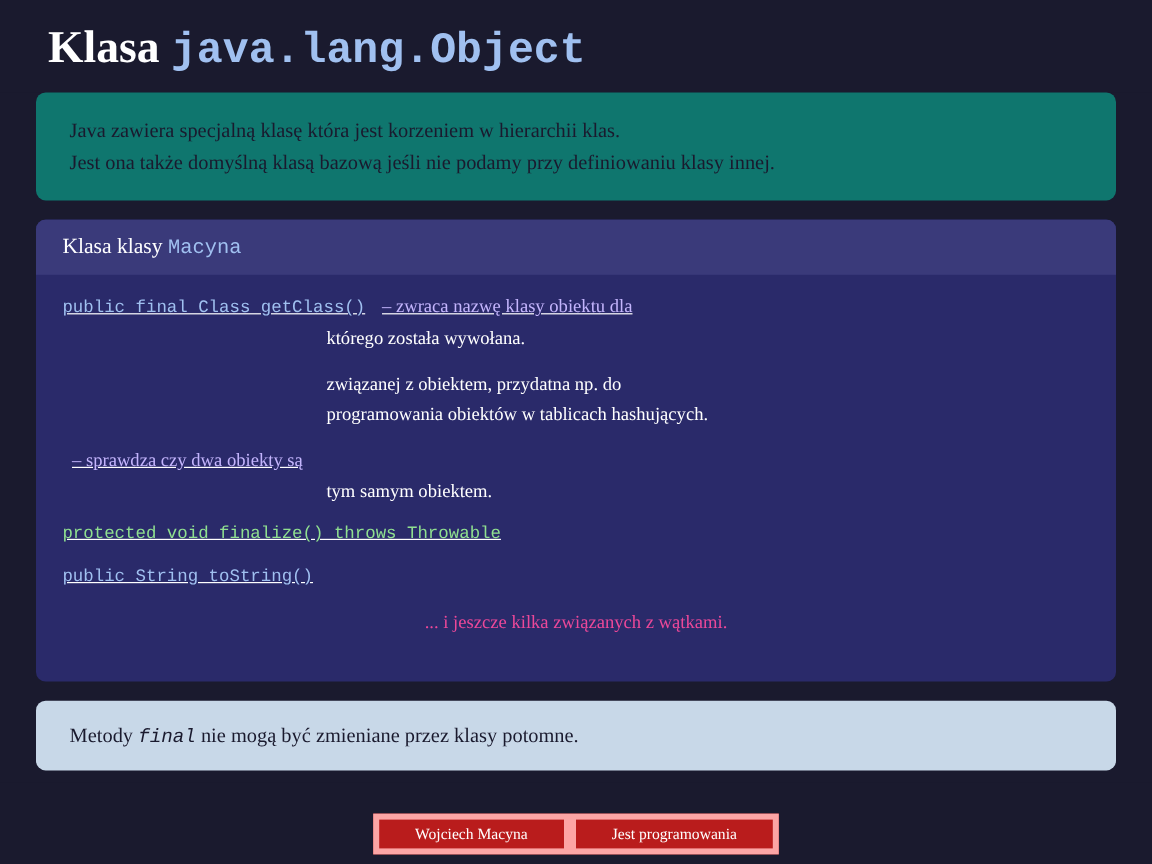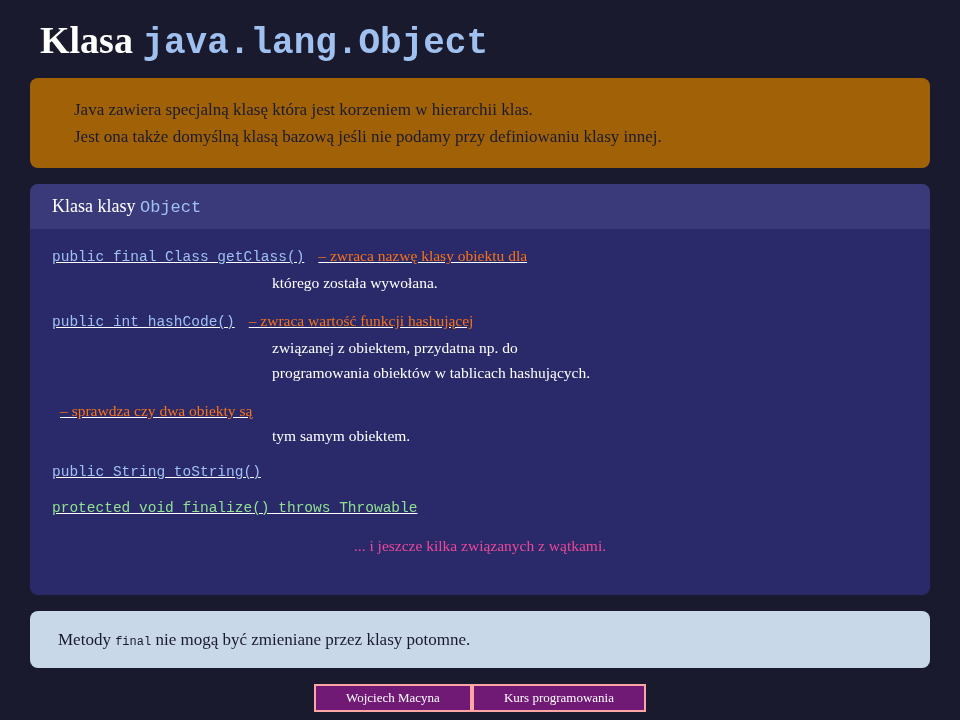--- a/index.html
+++ b/index.html
@@ -36,23 +36,23 @@
 
     .main-content {
       flex: 1;
       padding: 0 30px 10px 30px;
       display: flex;
       flex-direction: column;
       gap: 16px;
     }
 
     .intro-box {
-      background: #a16207;
+      background: #0f766e;
       border-radius: 8px;
-      padding: 18px 44px;
+      padding: 18px 28px;
       color: #1a1a2e;
       font-size: 17px;
       line-height: 1.6;
     }
 
     .methods-box {
       background: #2a2a6a;
       border-radius: 8px;
       padding: 0;
       overflow: hidden;
@@ -90,21 +90,21 @@
 
     .mono-code-green {
       font-family: 'Courier New', monospace;
       color: #90e090;
       font-size: 14.5px;
       white-space: nowrap;
     }
 
     .method-desc {
       margin-left: 8px;
-      color: #f97316;
+      color: #c4b5fd;
       font-size: 15.5px;
       line-height: 1.65;
     }
 
     .method-block {
       margin-bottom: 12px;
     }
 
     .method-line {
       display: flex;
@@ -143,22 +143,23 @@
       justify-content: center;
       gap: 0;
       padding: 6px 0 8px 0;
       flex-shrink: 0;
     }
 
     .footer-item {
       padding: 4px 30px;
       font-size: 13px;
       color: #ffffff;
-      background: #701a75;
-      border: 2px solid #fca5a5;
+      background: #b91c1c;
+      border: 5px solid #fca5a5;
+      margin-top: 20px;
     }
 
     .footer-item:first-child {
       border-radius: 0;
     }
   </style>
 </head>
 <body>
 
 <div class="header">
@@ -166,65 +167,61 @@
 </div>
 
 <div class="main-content">
 
   <div class="intro-box">
     <div>Java zawiera specjalną klasę która jest korzeniem w hierarchii klas.</div>
     <div>Jest ona także domyślną klasą bazową jeśli nie podamy przy definiowaniu klasy innej.</div>
   </div>
 
   <div class="methods-box">
-    <div class="methods-header"><span>Klasa klasy </span><span class="mono">Object</span></div>
+    <div class="methods-header"><span>Klasa klasy </span><span class="mono">Macyna</span></div>
 
     <div class="methods-body">
 
       <div class="method-block">
         <div class="method-line">
           <span class="mono-code">public final Class getClass()</span>
           <span class="method-desc">– zwraca nazwę klasy obiektu dla</span>
         </div>
         <div class="continuation">którego została wywołana.</div>
       </div>
 
       <div class="method-block">
-        <div class="method-line">
-          <span class="mono-code">public int hashCode()</span>
-          <span class="method-desc">– zwraca wartość funkcji hashującej</span>
-        </div>
         <div class="continuation">związanej z obiektem, przydatna np. do</div>
         <div class="continuation">programowania obiektów w tablicach hashujących.</div>
       </div>
 
       <div class="method-block">
         <div class="method-line">
           <span class="method-desc">– sprawdza czy dwa obiekty są</span>
         </div>
         <div class="continuation">tym samym obiektem.</div>
       </div>
 
       <div class="method-block">
         <div class="method-line">
+          <span class="mono-code-green">protected void finalize() throws Throwable</span>
+        </div>
+      </div>
+
+      <div class="method-block">
+        <div class="method-line">
           <span class="mono-code">public String toString()</span>
-        </div>
-      </div>
-
-      <div class="method-block">
-        <div class="method-line">
-          <span class="mono-code-green">protected void finalize() throws Throwable</span>
         </div>
       </div>
 
       <div class="ellipsis-line">... i jeszcze kilka związanych z wątkami.</div>
 
     </div>
   </div>
 
-  <div class="bottom-box">Metody <span style="font-family: Courier New, monospace; font-size:12px;">final</span> nie mogą być zmieniane przez klasy potomne.</div>
+  <div class="bottom-box">Metody <span style="font-family: Courier New, monospace; font-size:16px;font-style:italic;">final</span> nie mogą być zmieniane przez klasy potomne.</div>
 
 </div>
 
 <div class="footer">
   <div class="footer-item">Wojciech Macyna</div>
-  <div class="footer-item">Kurs programowania</div>
+  <div class="footer-item">Jest programowania</div>
 </div>
 
 </body></html>

